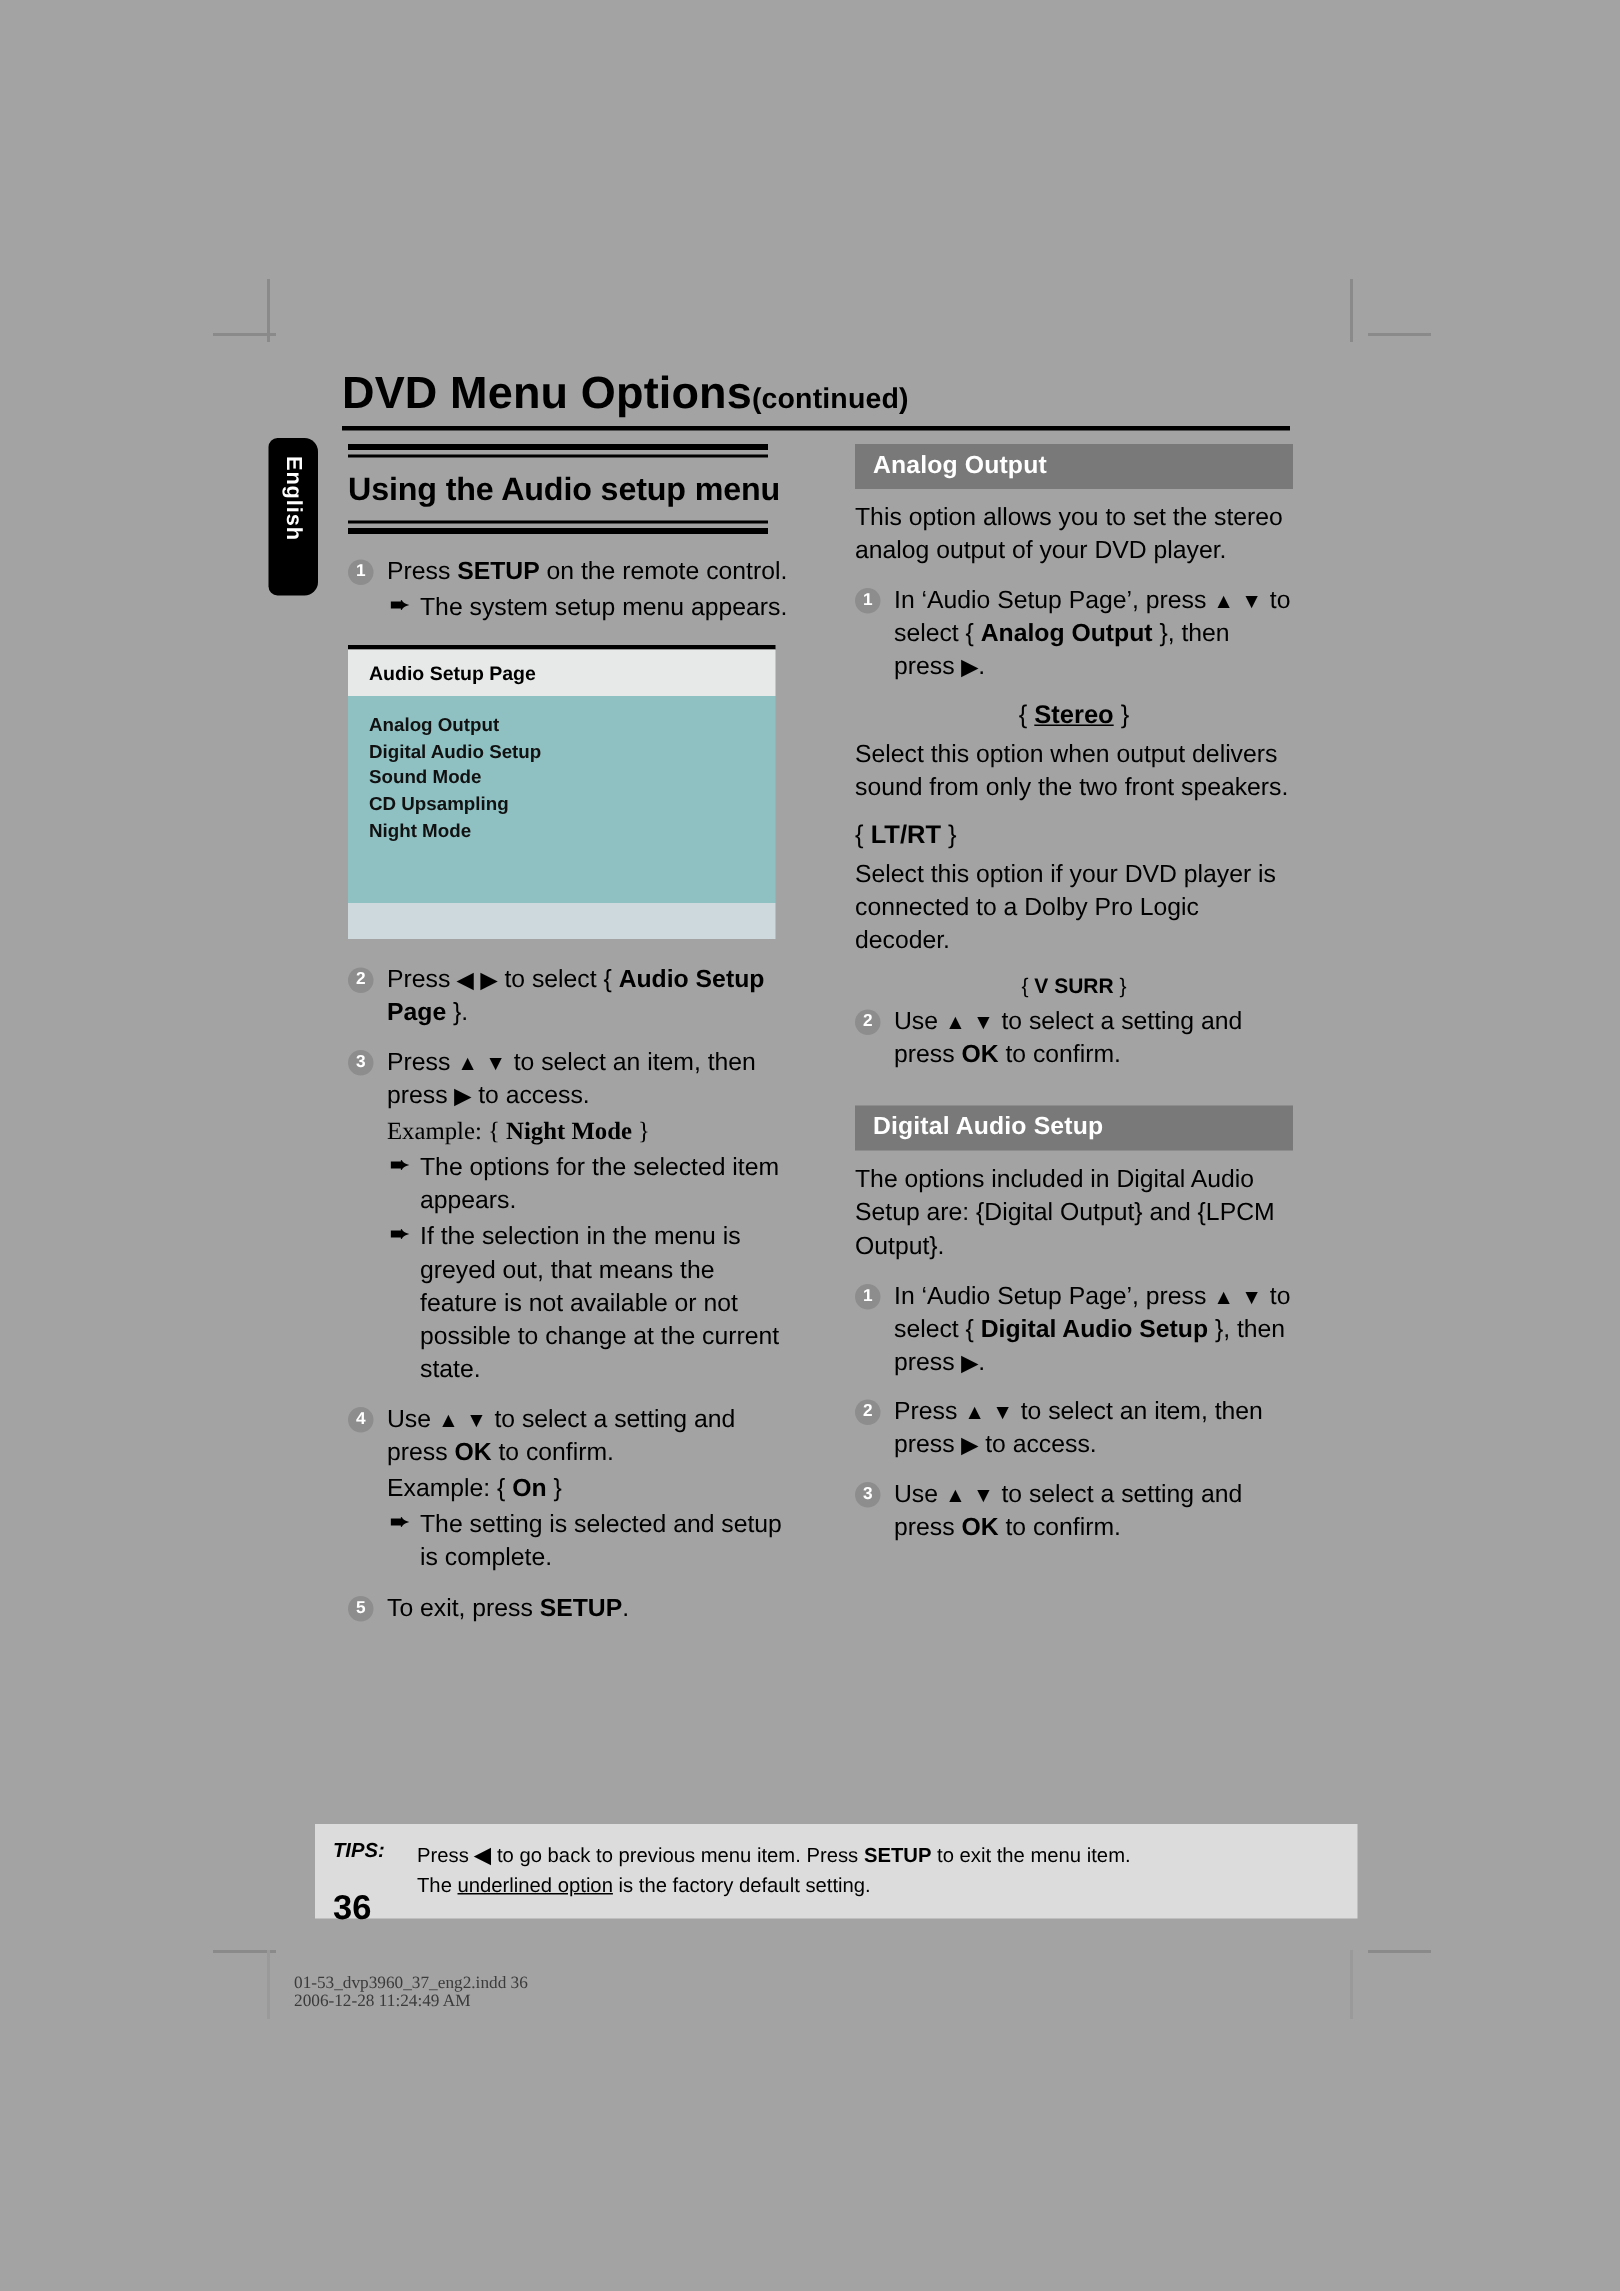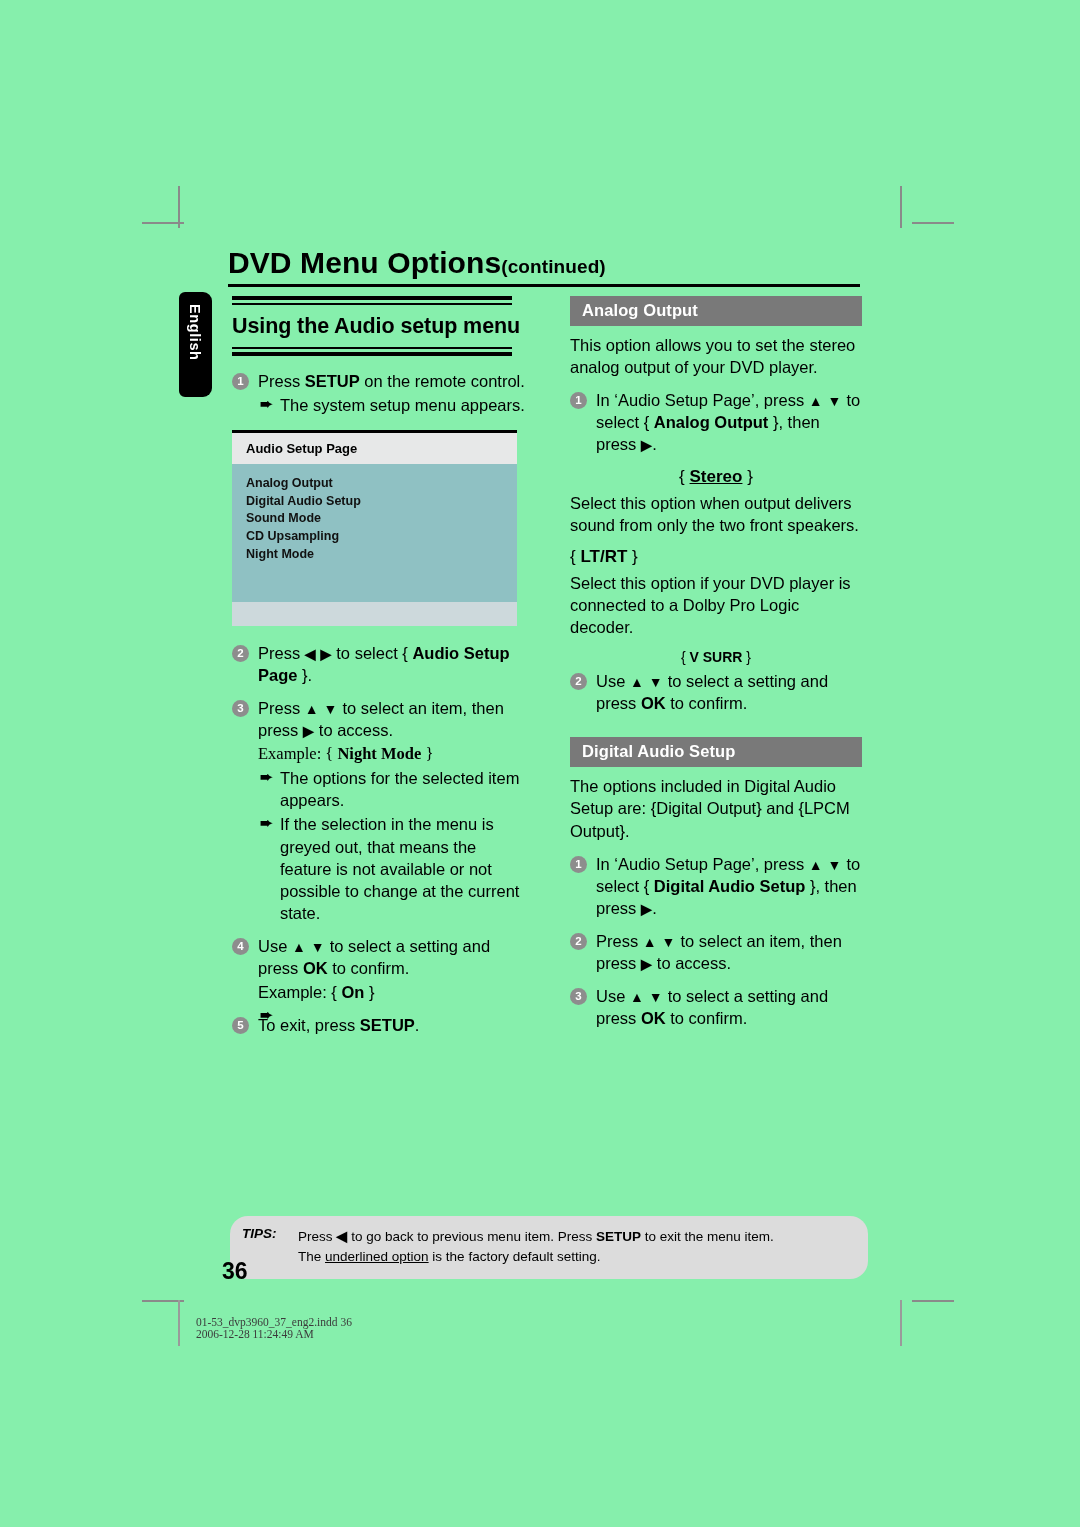--- a/index.html
+++ b/index.html
@@ -9,21 +9,21 @@
     background: #ffffff;
   }
   body {
     font-family: "Liberation Sans", sans-serif;
     color: #000000;
   }
   .page {
     position: relative;
     width: 1080px;
     height: 1527px;
-    background: #86efac;
+    background: #a3a3a3;
     overflow: hidden;
   }
 
   
   .cropmark { position: absolute; background: #8a8a8a; }
   .cm-v { width: 2px; height: 42px; }
   .cm-h { width: 42px; height: 2px; }
 
   
   .title-block {
@@ -179,26 +179,25 @@
     color: #111;
   }
   .osd-foot {
     background: #cdd9dc;
     height: 24px;
   }
 
   
   .tips {
     position: absolute;
-    left: 230px;
+    left: 210px;
     top: 1216px;
-    width: 638px;
+    width: 695px;
     background: #dcdcdc;
     padding: 10px 0 11px 0;
-    border-radius: 18px;
   }
   .tips-row { display: flex; }
   .tips-label {
     width: 56px;
     padding-left: 12px;
     font-size: 13.5px;
     font-weight: bold;
     font-style: italic;
     flex: none;
   }
@@ -313,21 +312,21 @@
       </div>
     </div>
 
     <div class="step">
       <span class="num">4</span>
       <span><span>Use </span><b class="tri">▲ ▼</b><span> to select a setting and press </span><b>OK</b><span> to confirm.</span></span>
       <div style="margin-top:2px;">
         <span>Example: {</span> <b>On</b> <span>}</span>
       </div>
       <div class="result">
-        <span class="arrow">➨</span>
+        <span class="arrow">➨</span><span>The setting is selected and setup is complete.</span>
       </div>
     </div>
 
     <div class="step">
       <span class="num">5</span>
       <span><span>To exit, press </span><b>SETUP</b><span>.</span></span>
     </div>
   </div>
 
   <div class="col col-right">

